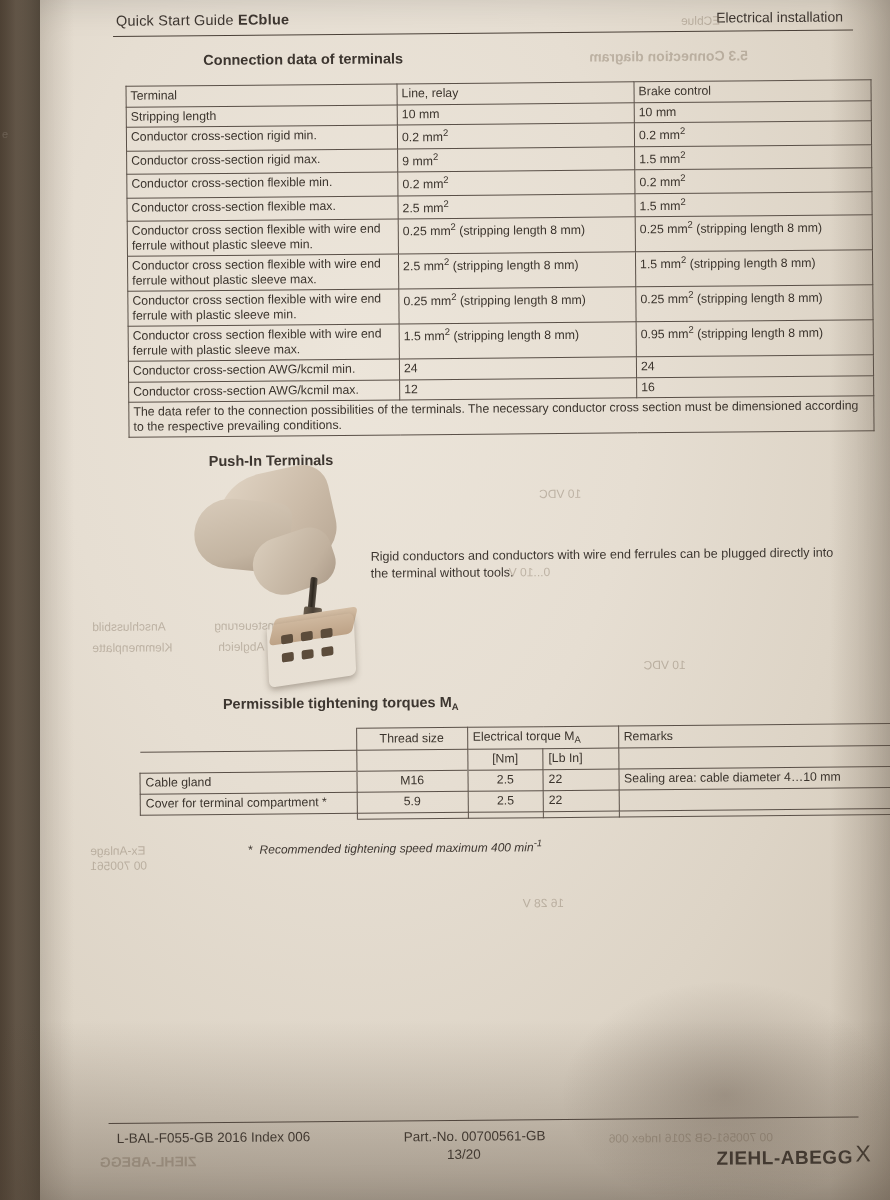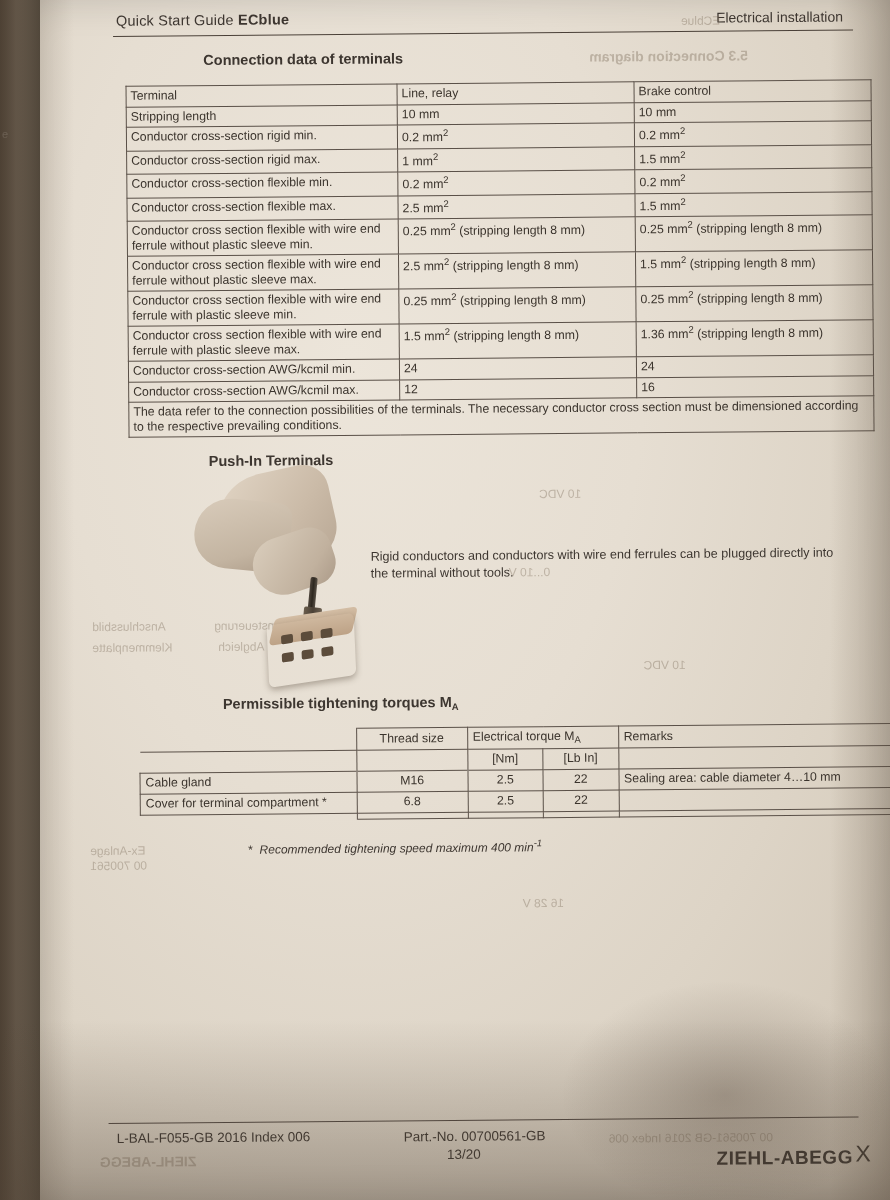--- a/index.html
+++ b/index.html
@@ -122,21 +122,21 @@
     table-layout: fixed;
   }
   #tbl-torque td {
     border: 1px solid #5a5048;
     padding: 2px 5px 3px 5px;
     line-height: 1.2;
   }
   #tbl-torque td.t1 { width: 206px; }
   #tbl-torque td.t2 { width: 100px; text-align: center; }
   #tbl-torque td.t3 { width: 70px;  text-align: center; }
-  #tbl-torque td.t4 { width: 70px;  text-align: center; }
+  #tbl-torque td.t4 { width: 70px;  text-align: left; }
   #tbl-torque td.t5 { width: 264px; }
   #tbl-torque td.nb-l { border-left: none; }
   #tbl-torque td.nb-t { border-top: none; }
 
   
   #footnote {
     position: absolute; left: 246px; top: 838px;
     font-size: 12px; font-style: italic;
   }
   #footnote .star { font-style: normal; }
@@ -290,21 +290,21 @@
         </tr>
 
         <tr>
           <td class="c1">Conductor cross-section rigid min.</td>
           <td class="c2"><span>0.2 mm</span><span class="sup">2</span></td>
           <td class="c3"><span>0.2 mm</span><span class="sup">2</span></td>
         </tr>
 
         <tr>
           <td class="c1">Conductor cross-section rigid max.</td>
-          <td class="c2"><span>1 mm</span><span class="sup">2</span></td>
+          <td class="c2"><span>9 mm</span><span class="sup">2</span></td>
           <td class="c3"><span>1.5 mm</span><span class="sup">2</span></td>
         </tr>
 
         <tr>
           <td class="c1">Conductor cross-section flexible min.</td>
           <td class="c2"><span>0.2 mm</span><span class="sup">2</span></td>
           <td class="c3"><span>0.2 mm</span><span class="sup">2</span></td>
         </tr>
 
         <tr>
@@ -327,21 +327,21 @@
 
         <tr>
           <td class="c1">Conductor cross section flexible with wire end ferrule with plastic sleeve min.</td>
           <td class="c2"><span>0.25 mm</span><span class="sup">2</span><span> (stripping length 8 mm)</span></td>
           <td class="c3"><span>0.25 mm</span><span class="sup">2</span><span> (stripping length 8 mm)</span></td>
         </tr>
 
         <tr>
           <td class="c1">Conductor cross section flexible with wire end ferrule with plastic sleeve max.</td>
           <td class="c2"><span>1.5 mm</span><span class="sup">2</span><span> (stripping length 8 mm)</span></td>
-          <td class="c3"><span>1.36 mm</span><span class="sup">2</span><span> (stripping length 8 mm)</span></td>
+          <td class="c3"><span>0.95 mm</span><span class="sup">2</span><span> (stripping length 8 mm)</span></td>
         </tr>
 
         <tr>
           <td class="c1">Conductor cross-section AWG/kcmil min.</td>
           <td class="c2">24</td>
           <td class="c3">24</td>
         </tr>
 
         <tr>
           <td class="c1">Conductor cross-section AWG/kcmil max.</td>
@@ -410,21 +410,21 @@
         </tr>
         <tr>
           <td class="t1">Cable gland</td>
           <td class="t2">M16</td>
           <td class="t3">2.5</td>
           <td class="t4">22</td>
           <td class="t5">Sealing area: cable diameter 4…10 mm</td>
         </tr>
         <tr>
           <td class="t1">Cover for terminal compartment *</td>
-          <td class="t2">6.8</td>
+          <td class="t2">5.9</td>
           <td class="t3">2.5</td>
           <td class="t4">22</td>
           <td class="t5"></td>
         </tr>
         <tr>
           <td class="t1" style="border-left:none;border-bottom:none;"></td>
           <td class="t2"></td>
           <td class="t3"></td>
           <td class="t4"></td>
           <td class="t5"></td>

